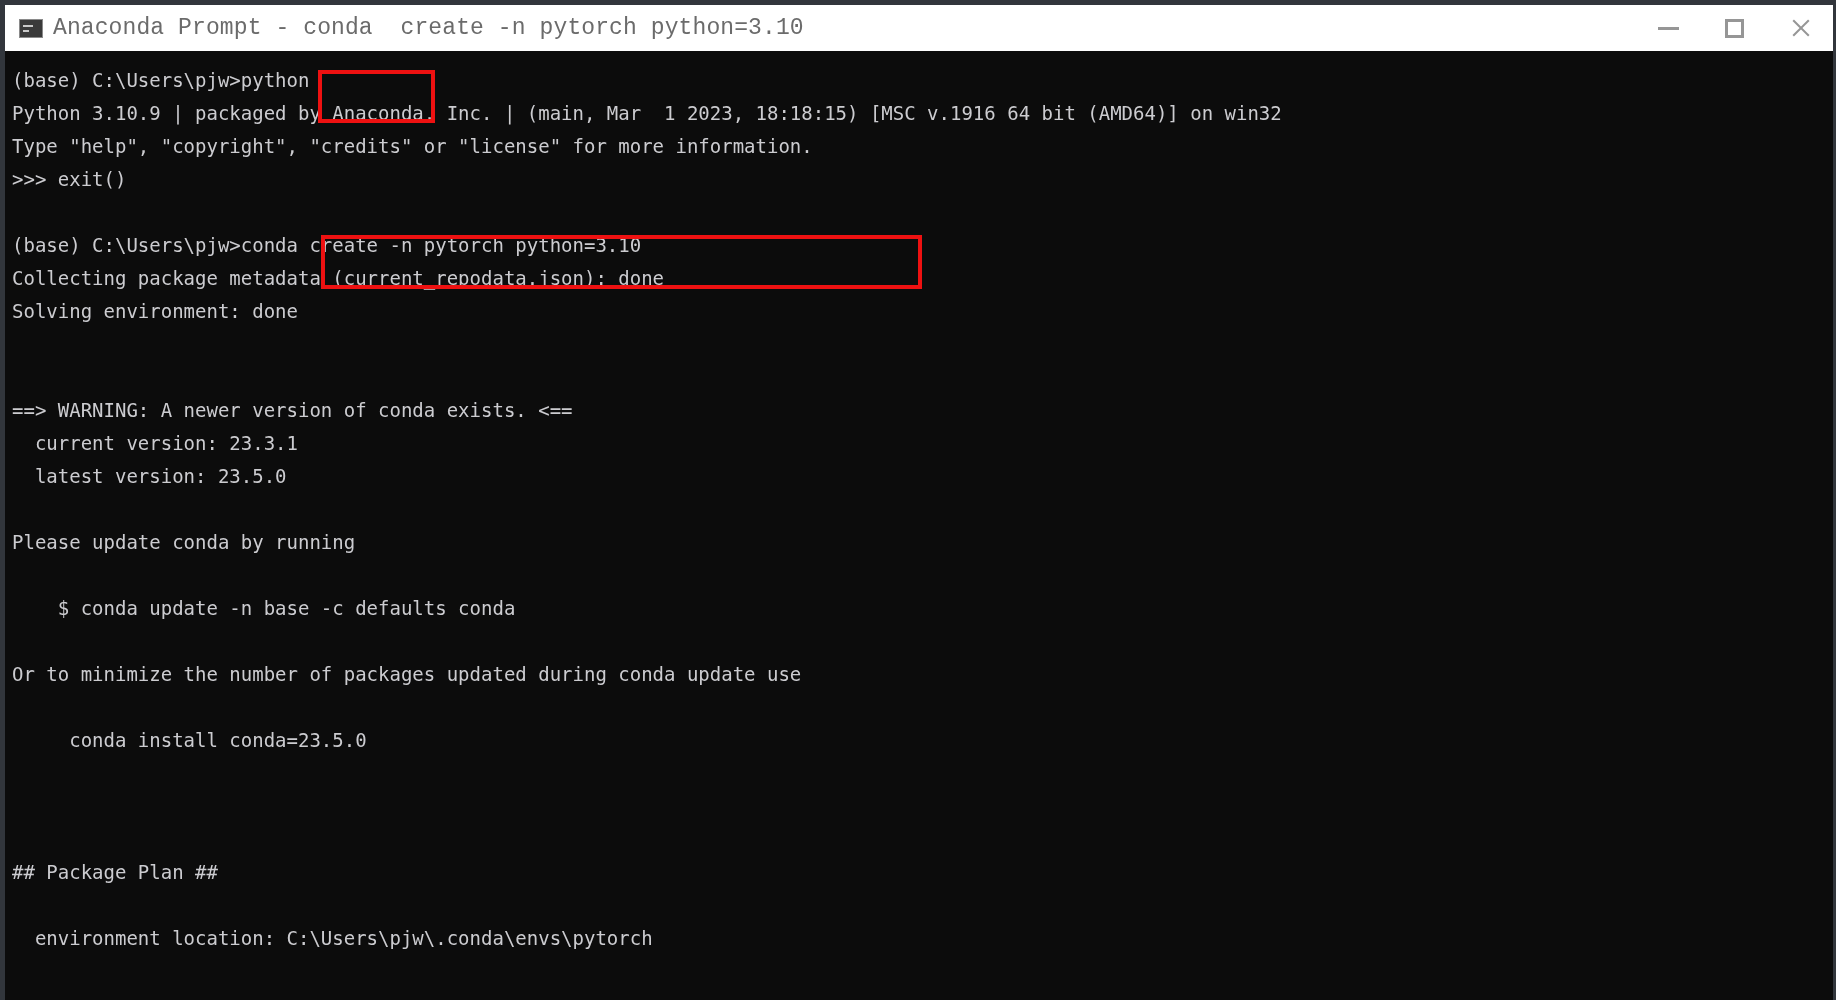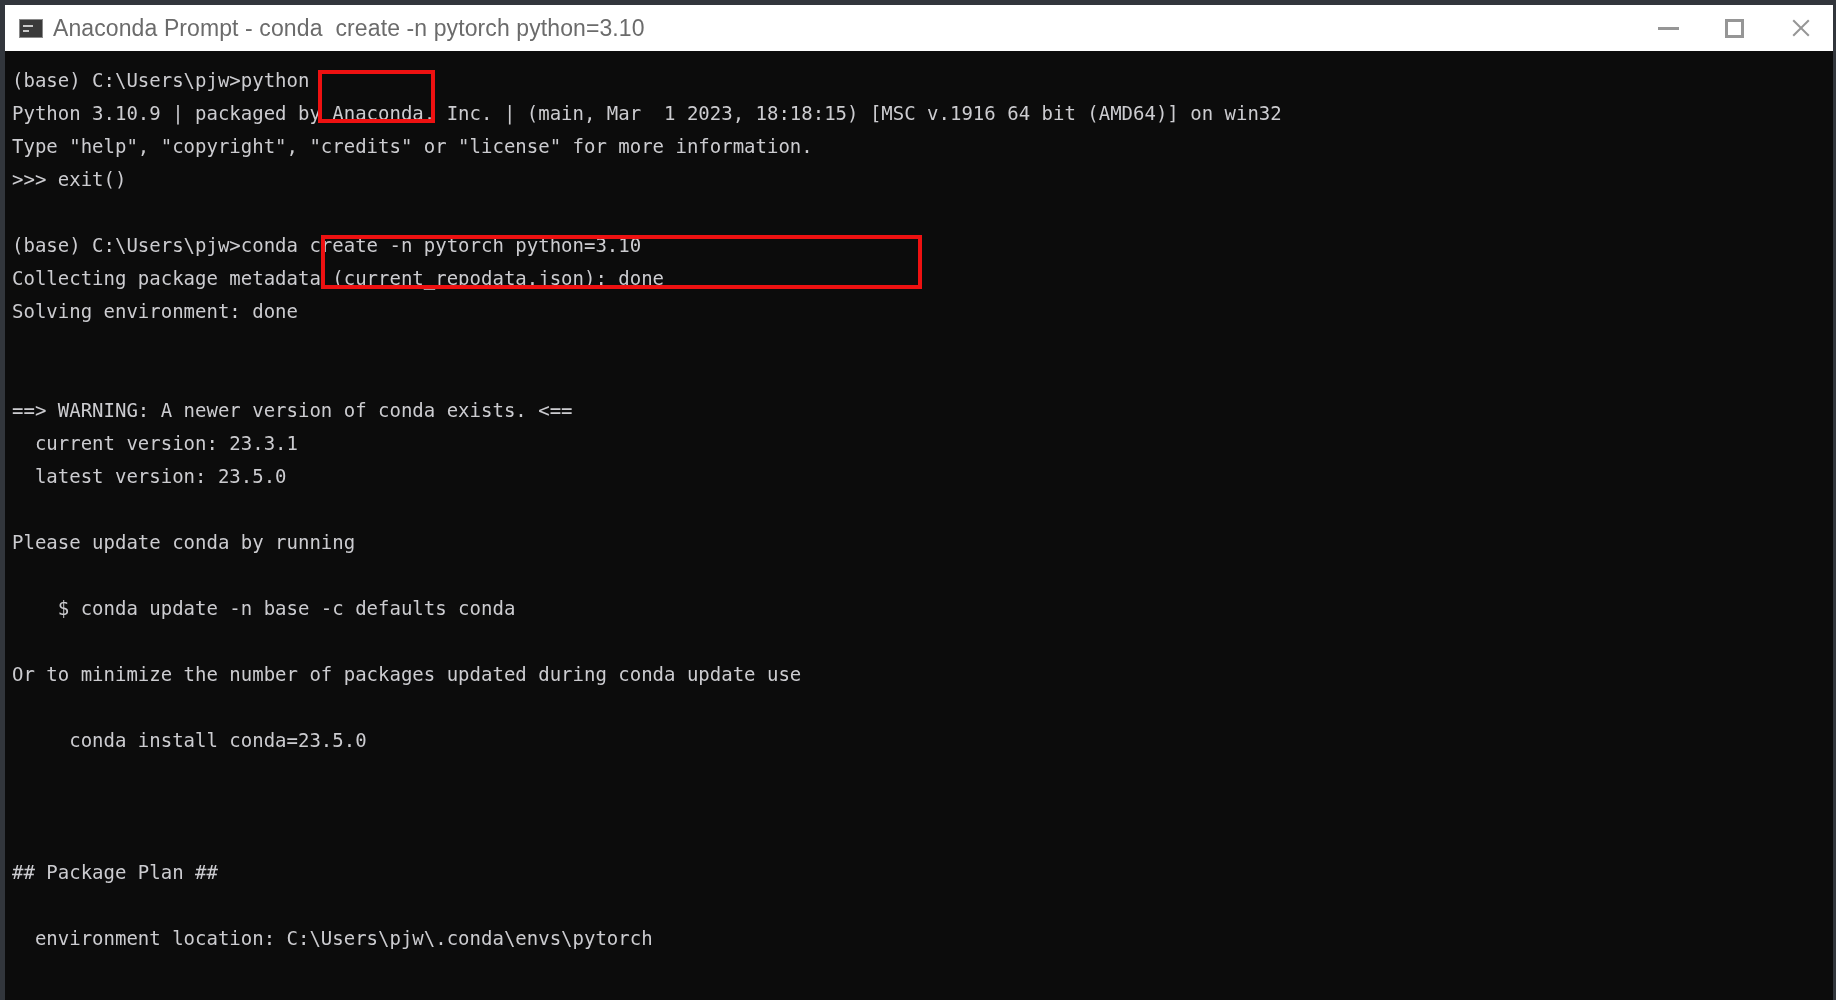--- a/index.html
+++ b/index.html
@@ -63,21 +63,21 @@
     content: "";
     position: absolute;
     left: 3px;
     top: 10px;
     width: 6px;
     height: 2px;
     background: #c9c9c9;
   }
 
   #title-text {
-    font-family: Liberation Sans, sans-serif;
+    font-family: Liberation Mono, monospace;
     font-size: 23px;
     color: #6b6b6b;
     letter-spacing: 0.1px;
     white-space: pre;
     line-height: 46px;
   }
 
   #window-controls {
     margin-left: auto;
     display: flex;

